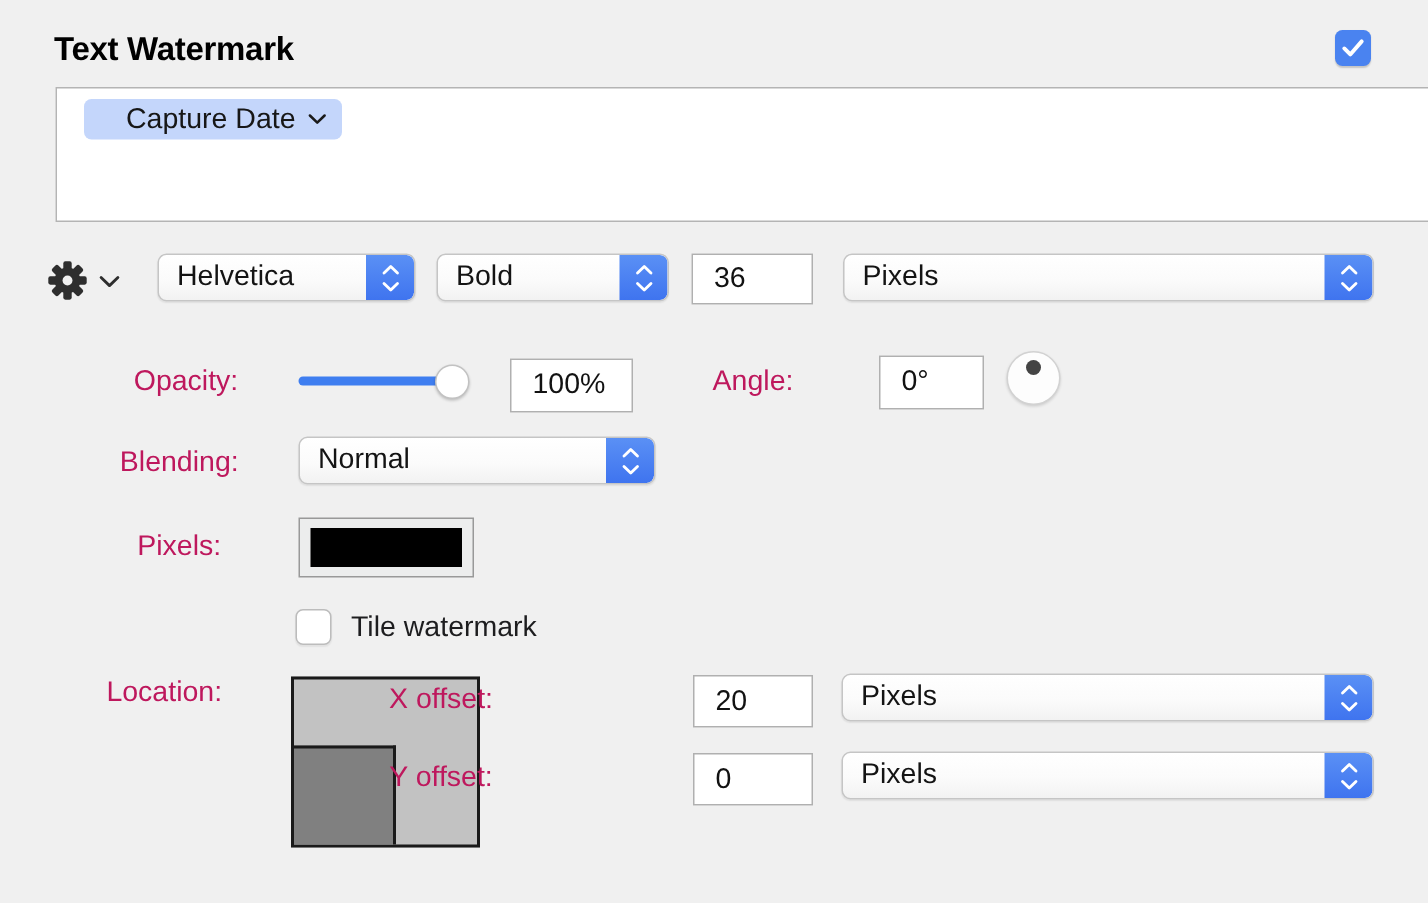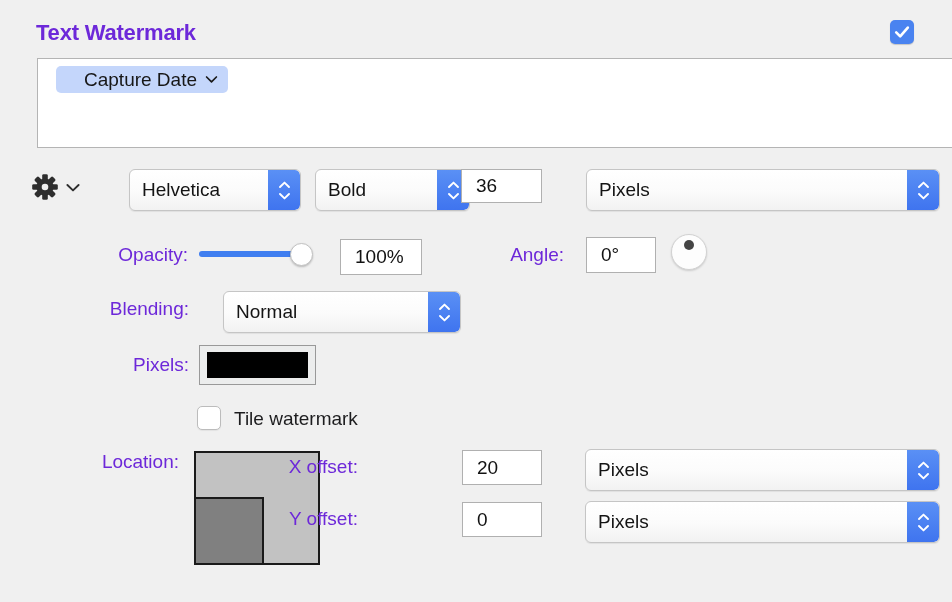--- a/index.html
+++ b/index.html
@@ -23,21 +23,21 @@
     left: 0; top: 0;
     width: 952px;
     height: 54px;
   }
   .panel-title {
     position: absolute;
     left: 36px; top: 20px;
     font-size: 22px;
     font-weight: bold;
     letter-spacing: -0.2px;
-    color: #6d28d9;
+    color: #000000;
   }
   .master-check {
     position: absolute;
     left: 890px; top: 20px;
     width: 24px; height: 24px;
     border-radius: 5px;
     background: #4a83f0;
     box-shadow: 0 1px 1px rgba(0,0,0,0.18);
   }
   .master-check svg { display: block; }
@@ -64,36 +64,35 @@
     font-size: 19px;
     color: #171717;
     box-sizing: border-box;
   }
   .token .chev { display: block; }
 
   
   .lbl {
     position: absolute;
     font-size: 19px;
-    color: #6d28d9;
+    color: #be185d;
     white-space: nowrap;
-    text-align: right;
+    text-align: center;
   }
   .popup {
     position: absolute;
-    height: 42px;
+    height: 32px;
     background: linear-gradient(180deg,#ffffff 0%,#fbfbfb 55%,#f2f2f2 100%);
     border: 1px solid #c5c5c5;
     border-radius: 6px;
     box-sizing: border-box;
     box-shadow: 0 1px 1px rgba(0,0,0,0.07);
     display: flex;
     align-items: center;
     overflow: hidden;
-    margin-left: 24px;
   }
   .popup .pv {
     flex: 1;
     padding-left: 12px;
     font-size: 19px;
     color: #141414;
     white-space: nowrap;
     overflow: hidden;
   }
   .stepper {

